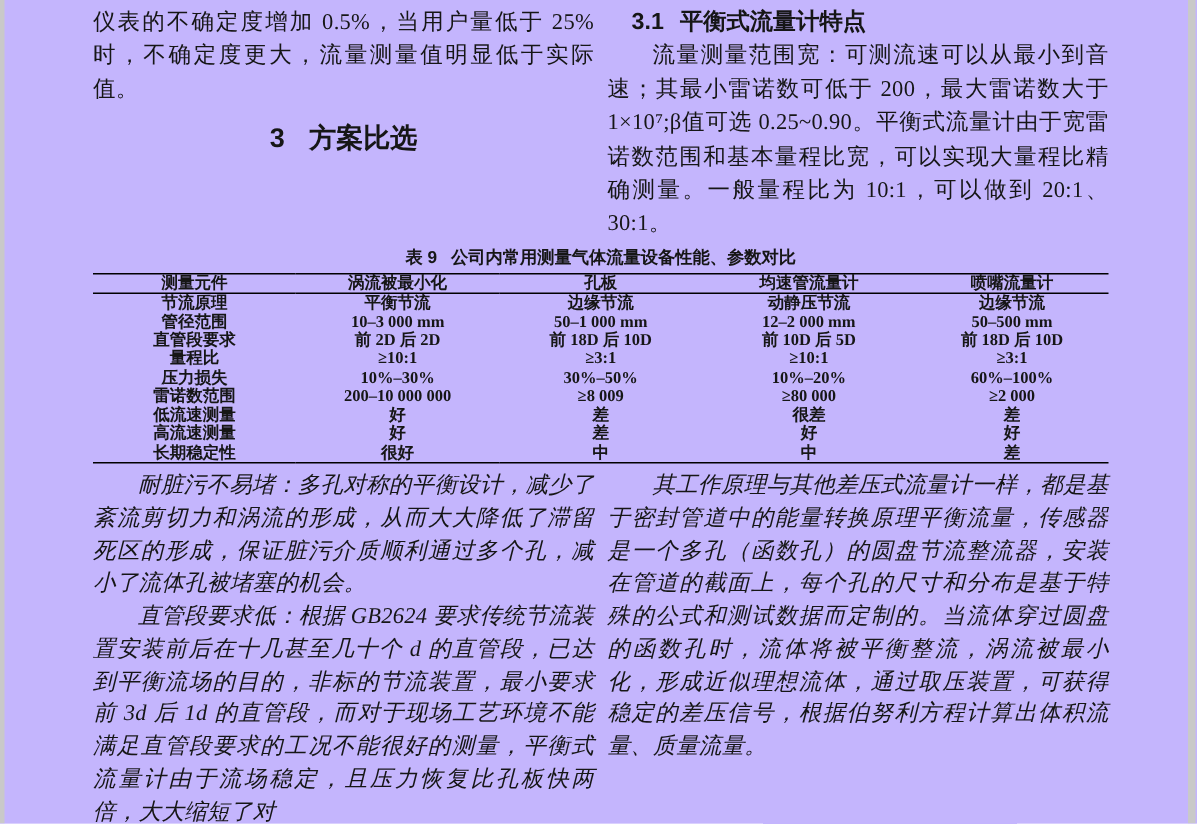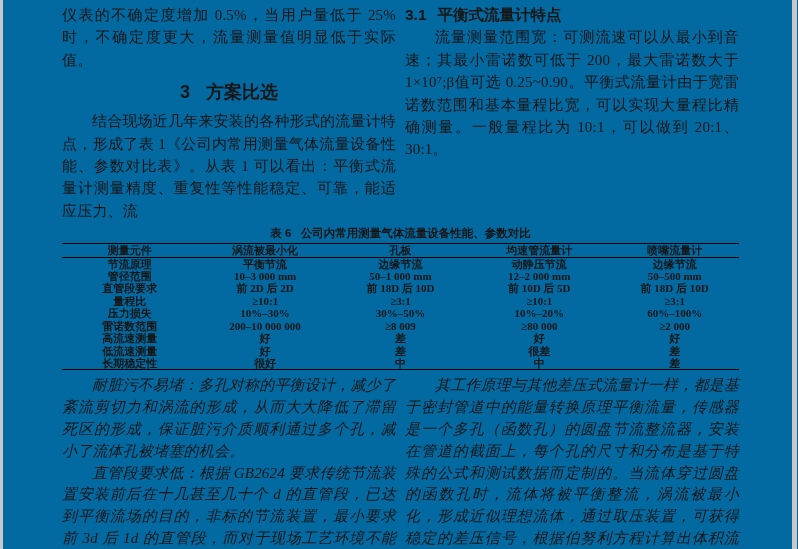--- a/index.html
+++ b/index.html
@@ -4,21 +4,21 @@
 <style>
   html, body { margin:0; padding:0; }
   body {
     width:798px; height:549px;
     background:#ffffff;
     font-family:"Liberation Serif","DejaVu Serif",serif;
     color:#161616;
     position:relative;
     overflow:hidden;
   }
-  .page { position:absolute; inset:0; background:#0369a1; }
+  .page { position:absolute; inset:0; background:#c4b5fd; }
   .edge { position:absolute; top:0; height:549px; background:#c9c9c9; }
   .edge-left  { left:0; width:3px; }
   .edge-right { right:1px; width:5px; }
 
   .content { position:absolute; left:62px; top:4px; width:677px; }
 
   .two-col { display:flex; gap:9px; }
   .col { width:334px; flex:0 0 334px; text-align:justify; }
 
   p.para {
@@ -41,21 +41,21 @@
   h2.sec .sec-num { margin-right:0.9em; }
 
   h3.subsec {
     font-family:"Liberation Sans","DejaVu Sans",sans-serif;
     font-weight:bold;
     font-size:15.5px;
     line-height:22.4px;
     margin:0;
     text-align:left;
   }
-  h3.subsec .sec-num { margin-right:0.7em; }
+  h3.subsec .sec-num { margin-right:0.7em;margin-left:16px; }
 
   .tableblock { margin-top:4px; }
   .caption {
     text-align:center;
     font-family:"Liberation Sans","DejaVu Sans",sans-serif;
     font-weight:bold;
     font-size:11.5px;
     line-height:14px;
     margin:2px 0 3px 0;
   }
@@ -88,33 +88,32 @@
   <div class="edge edge-right"></div>
 
   <div class="content">
 
     <div class="two-col">
       <div class="col">
         <p class="para cont">仪表的不确定度增加 0.5%，当用户量低于 25%时，不确定度更大，流量测量值明显低于实际值。</p>
         <h2 class="sec">
           <span class="sec-num">3</span><span>方案比选</span>
         </h2>
-        <p class="para">结合现场近几年来安装的各种形式的流量计特点，形成了表 1《公司内常用测量气体流量设备性能、参数对比表》。从表 1 可以看出：平衡式流量计测量精度、重复性等性能稳定、可靠，能适应压力、流</p>
       </div>
       <div class="col">
         <h3 class="subsec">
           <span class="sec-num">3.1</span><span>平衡式流量计特点</span>
         </h3>
         <p class="para">流量测量范围宽：可测流速可以从最小到音速；其最小雷诺数可低于 200，最大雷诺数大于 1×10⁷;β值可选 0.25~0.90。平衡式流量计由于宽雷诺数范围和基本量程比宽，可以实现大量程比精确测量。一般量程比为 10:1，可以做到 20:1、30:1。</p>
       </div>
     </div>
 
     <div class="tableblock">
       <div class="caption">
-        <span class="cap-label">表 6</span><span>公司内常用测量气体流量设备性能、参数对比</span>
+        <span class="cap-label">表 9</span><span>公司内常用测量气体流量设备性能、参数对比</span>
       </div>
       <table class="cmp">
         <colgroup>
           <col style="width:20%">
             <col style="width:20%">
             <col style="width:20%">
             <col style="width:21%">
             <col style="width:19%">
         </colgroup>
         <thead>
@@ -163,32 +162,32 @@
               <td>60%–100%</td>
             </tr>
             <tr>
               <td>雷诺数范围</td>
               <td>200–10 000 000</td>
               <td>≥8 009</td>
               <td>≥80 000</td>
               <td>≥2 000</td>
             </tr>
             <tr>
+              <td>低流速测量</td>
+              <td>好</td>
+              <td>差</td>
+              <td>很差</td>
+              <td>差</td>
+            </tr>
+            <tr>
               <td>高流速测量</td>
               <td>好</td>
               <td>差</td>
               <td>好</td>
               <td>好</td>
-            </tr>
-            <tr>
-              <td>低流速测量</td>
-              <td>好</td>
-              <td>差</td>
-              <td>很差</td>
-              <td>差</td>
             </tr>
             <tr>
               <td>长期稳定性</td>
               <td>很好</td>
               <td>中</td>
               <td>中</td>
               <td>差</td>
             </tr>
           </tbody>
       </table>

